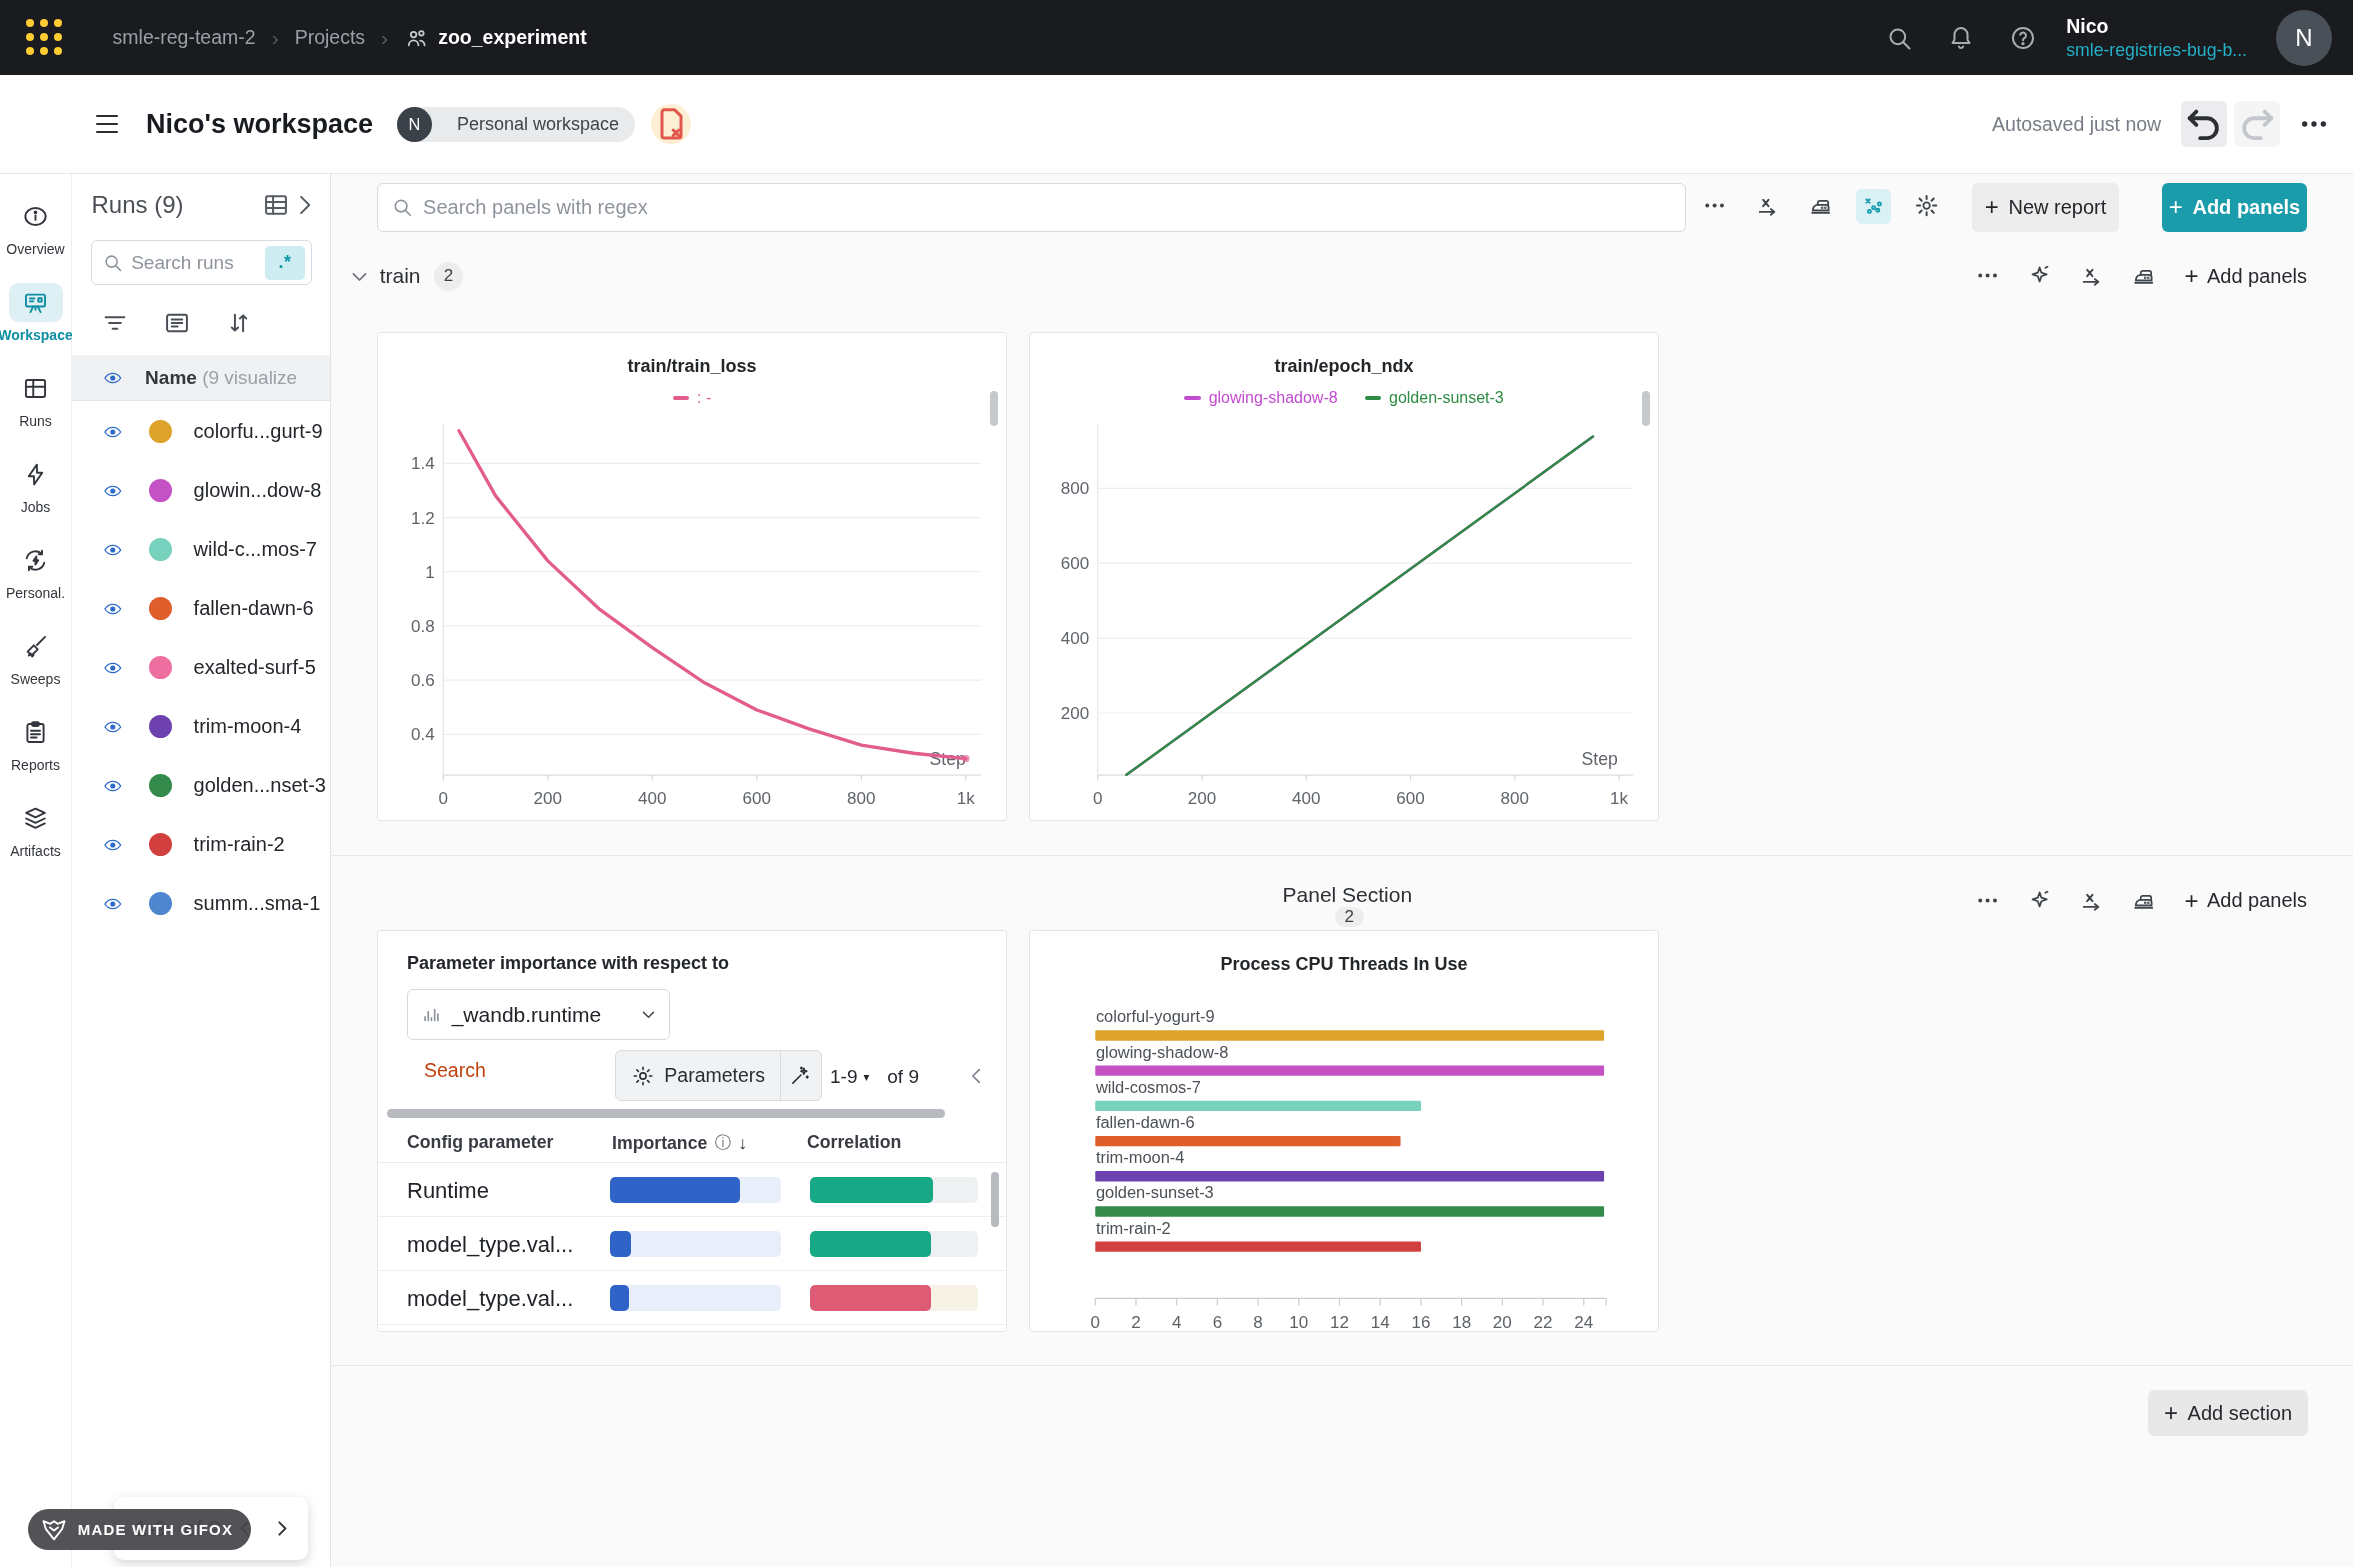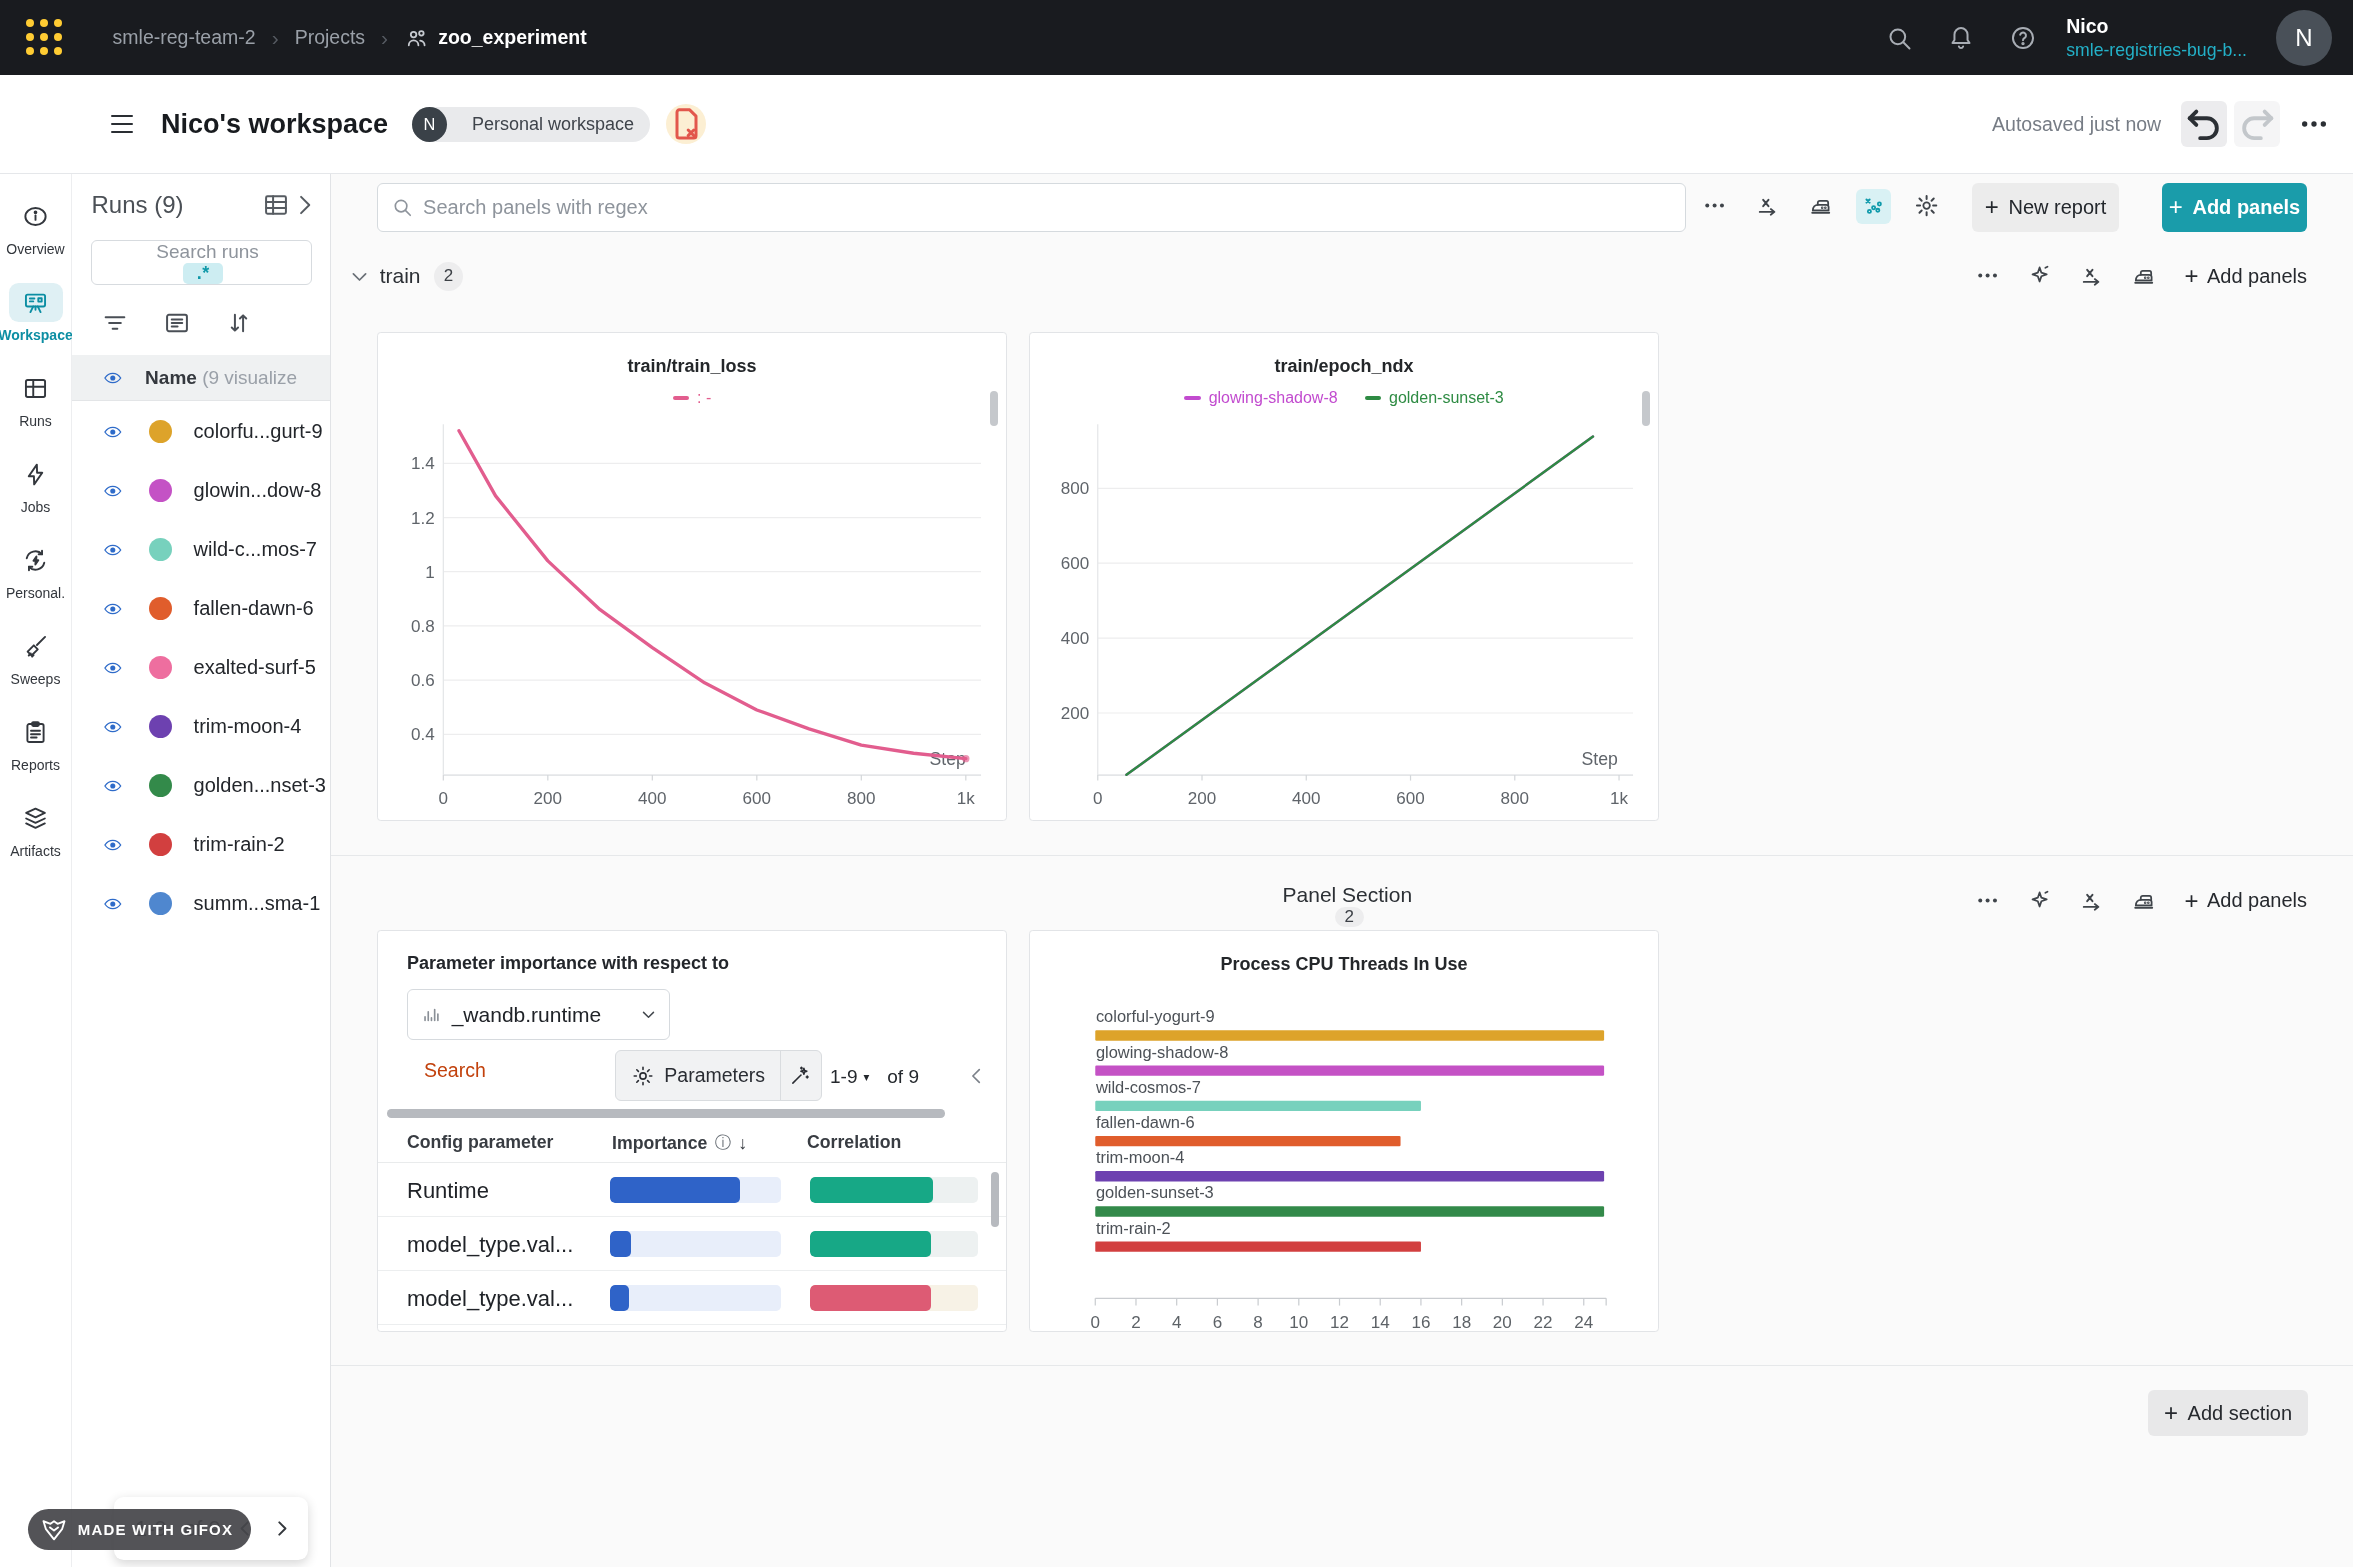--- a/index.html
+++ b/index.html
@@ -19,21 +19,21 @@
   .tb-right { position:absolute; right:22px; top:0; height:75px; display:flex; align-items:center; gap:29px; }
   .tb-right .icnbtn { color:#a8adb4; width:28px; height:28px; }
   .tb-user { text-align:left; line-height:1.25; }
   .tb-user .nm { color:#fff; font-size:19.5px; font-weight:700; }
   .tb-user .tm { color:#23b1c8; font-size:17.7px; }
   .avatar { width:56px; height:56px; border-radius:50%; background:#495058; color:#fff;
     font-size:24px; display:flex; align-items:center; justify-content:center; }
 
   
   .header { position:absolute; left:0; top:75px; width:2354px; height:99px; background:#fff;
-    border-bottom:0.6px solid #e5e7ea; display:flex; align-items:center;padding-left:15px; }
+    border-bottom:0.6px solid #e5e7ea; display:flex; align-items:center; }
   .hamburger { margin-left:96px; width:22px; display:flex; flex-direction:column; gap:5.5px; }
   .hamburger i { height:2.1px; background:#2a2e33; border-radius:1.2px; }
   .ws-title { margin-left:28px; font-size:27px; font-weight:700; color:#181b1f; }
   .ws-pill { margin-left:24px; height:35px; background:#e9eaec; border-radius:18px;
     display:flex; align-items:center; padding-right:16px; }
   .ws-pill .pc { width:35px; height:35px; border-radius:50%; background:#3a4148; color:#fff;
     font-size:16.4px; display:flex; align-items:center; justify-content:center; }
   .ws-pill .pl { margin-left:25px; font-size:18px; color:#3f444b; }
   .bm-circ { margin-left:16px; width:40px; height:40px; border-radius:50%; background:#fcefd3;
     display:flex; align-items:center; justify-content:center; color:#e2574c; }
@@ -57,21 +57,21 @@
   .nav-item.sel .nav-lb { color:#0c8ea3; font-weight:700; }
 
   
   .runspanel { position:absolute; left:72px; top:174px; width:259px; height:1394px; background:#fff;
     border-right:0.6px solid #e1e3e6; }
   .runs-title-row { position:absolute; left:19.5px; right:12px; top:17px; display:flex; align-items:flex-start; }
   .runs-title { font-size:24px; color:#4b5056; }
   .runs-title-icons { margin-left:auto; display:flex; align-items:center; color:#565b61; }
   .runs-title-icons svg { width:28px; height:28px; }
   .runsearch { position:absolute; left:19px; top:66px; width:221px; height:45px; border:1.2px solid #d7dbdf;
-    border-radius:6px; background:#fff; display:flex; align-items:center; padding:0 6px 0 9.7px;flex-direction:column; }
+    border-radius:6px; background:#fff; display:flex; align-items:center; padding:0 6px 0 9.7px; }
   .runsearch svg { width:21px; height:21px; color:#8e949c; }
   .runsearch .ph { margin-left:8.5px; font-size:19px; color:#8e949c; flex:1; }
   .regex-chip { width:40px; height:34px; background:#cdedf2; border-radius:4.9px; color:#0e98a8;
     font-size:18px; font-weight:700; display:flex; align-items:center; justify-content:center; letter-spacing:0.6px; }
   .runs-iconrow { position:absolute; left:29px; top:135px; display:flex; gap:34px; color:#4a4f56; }
   .runs-iconrow .icnbtn { width:30px; height:30px; }
   .runlist-header { position:absolute; left:0; right:0; top:181px; height:46px; background:#eff1f2;
     display:flex; align-items:center; overflow:hidden; border-bottom:0.6px solid #e3e5e7; }
   .runlist-header .eye { margin-left:28px; }
   .runlist-header .nm { margin-left:19.5px; font-size:19px; font-weight:700; color:#34383e; white-space:nowrap; }

